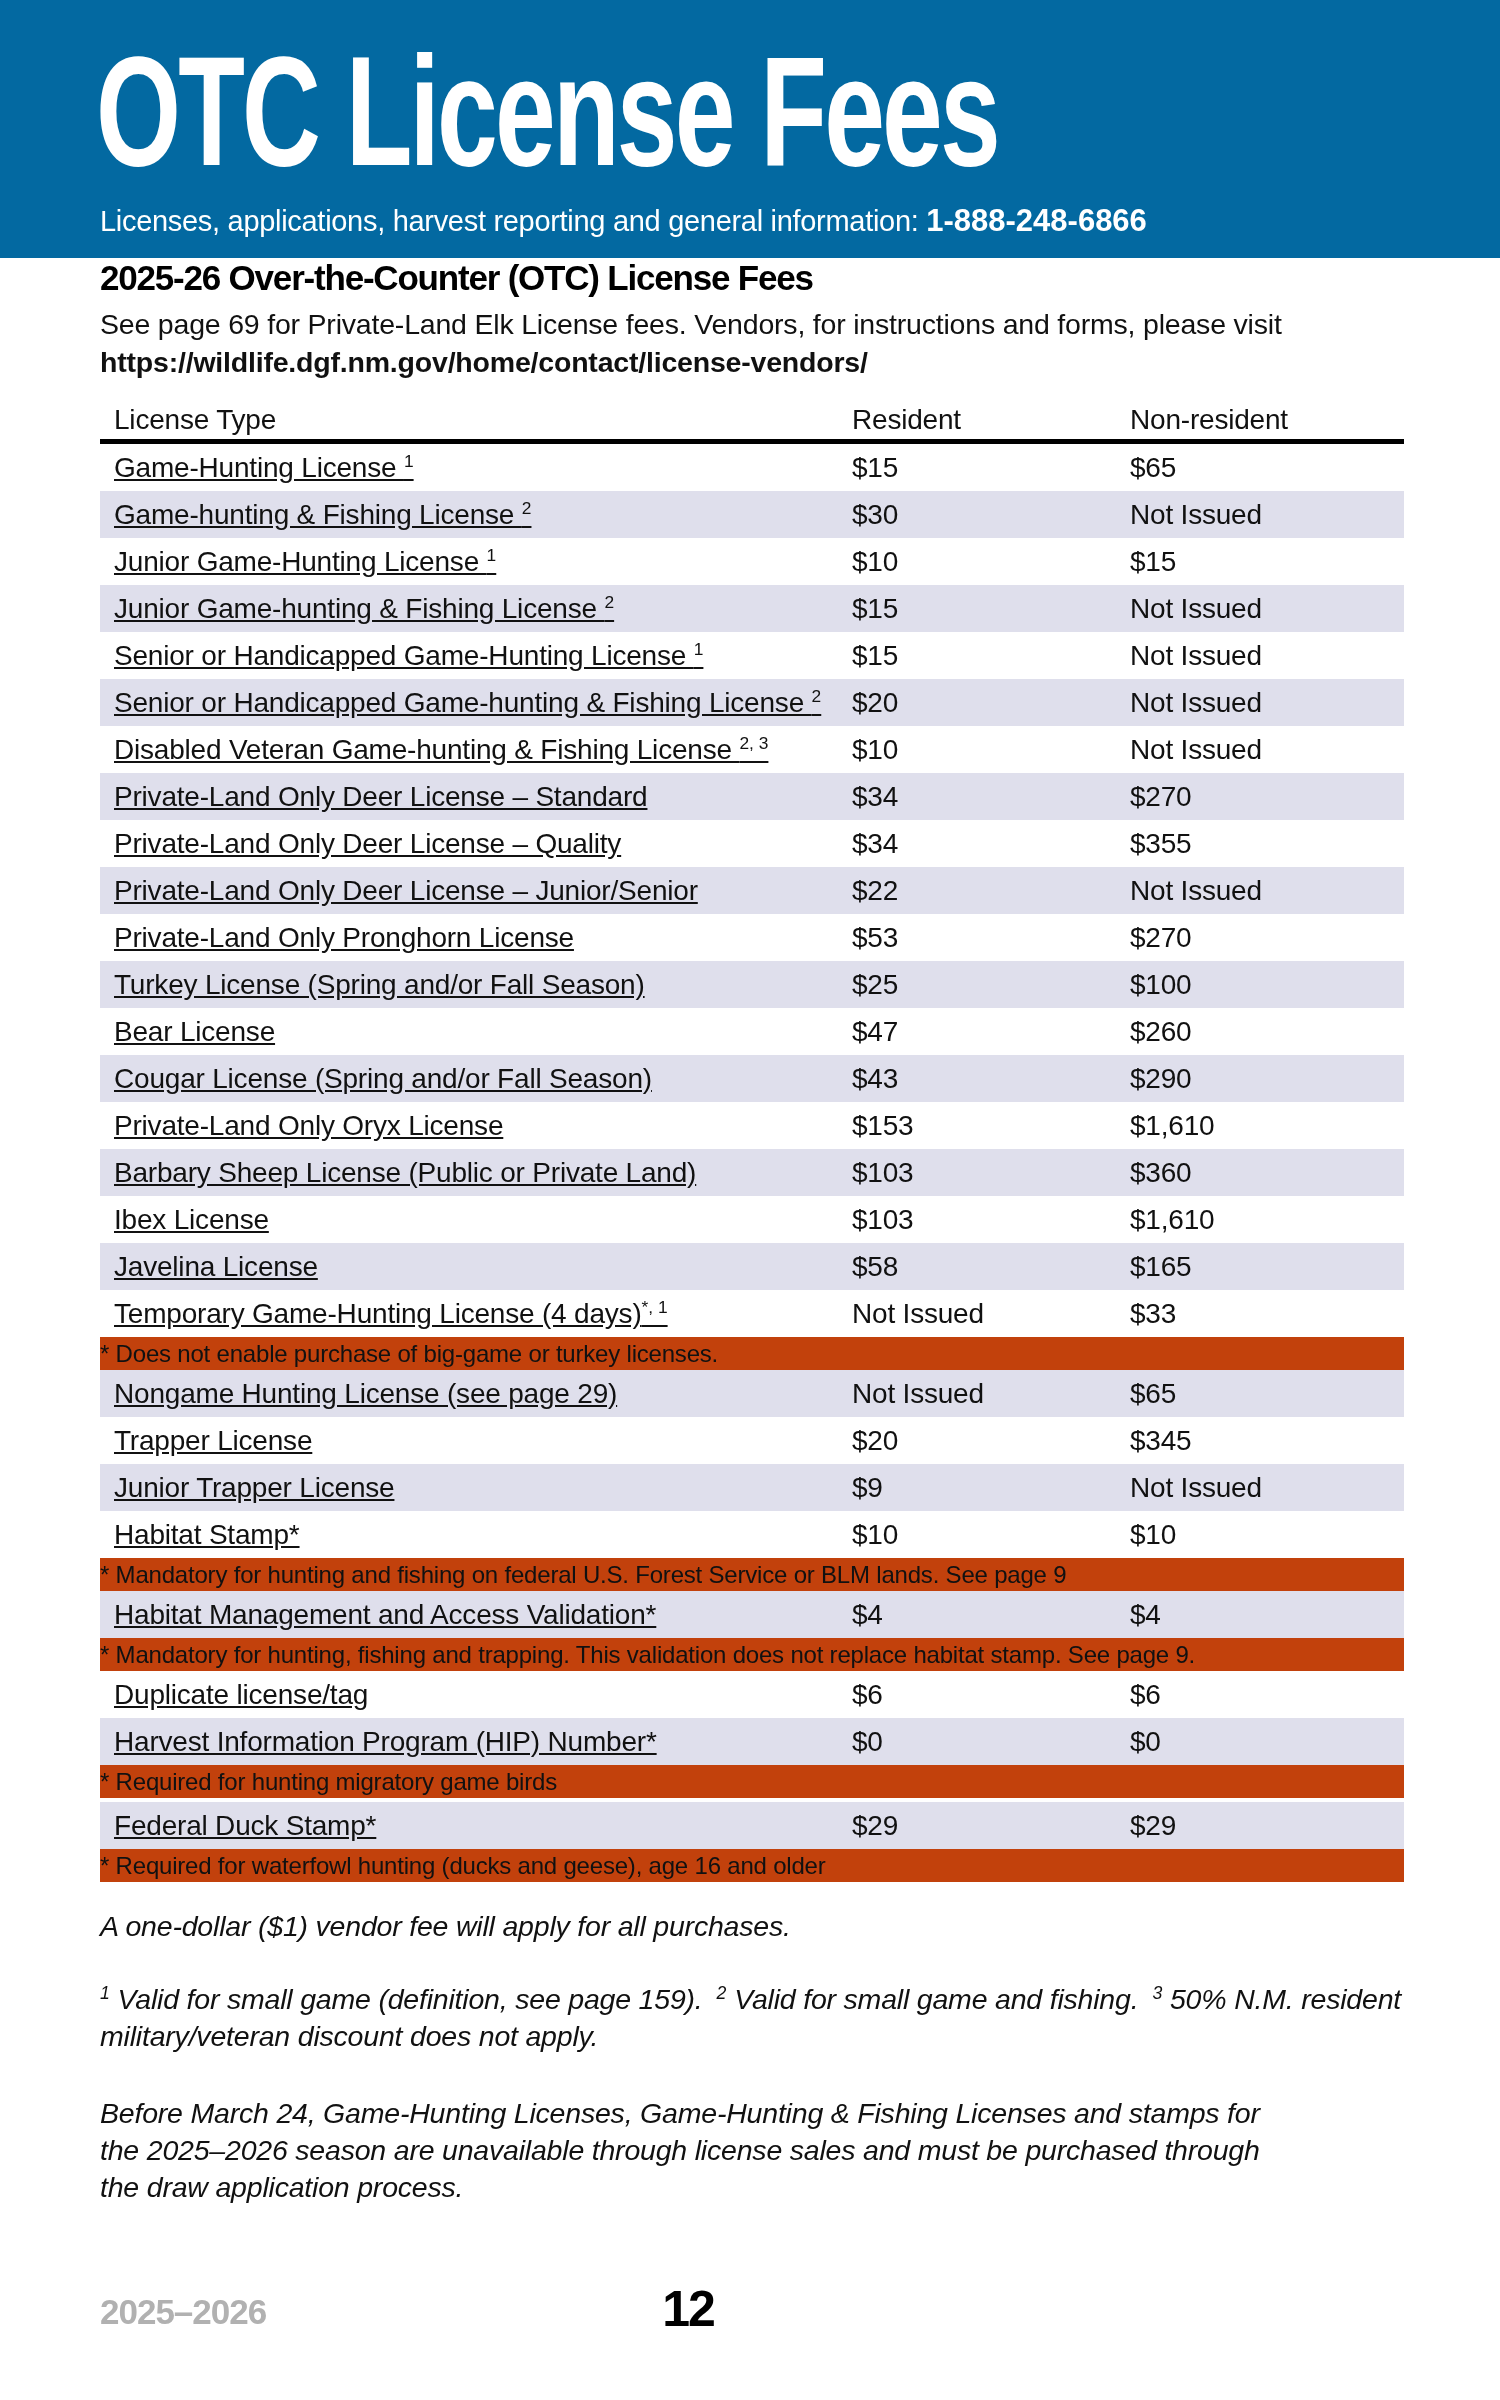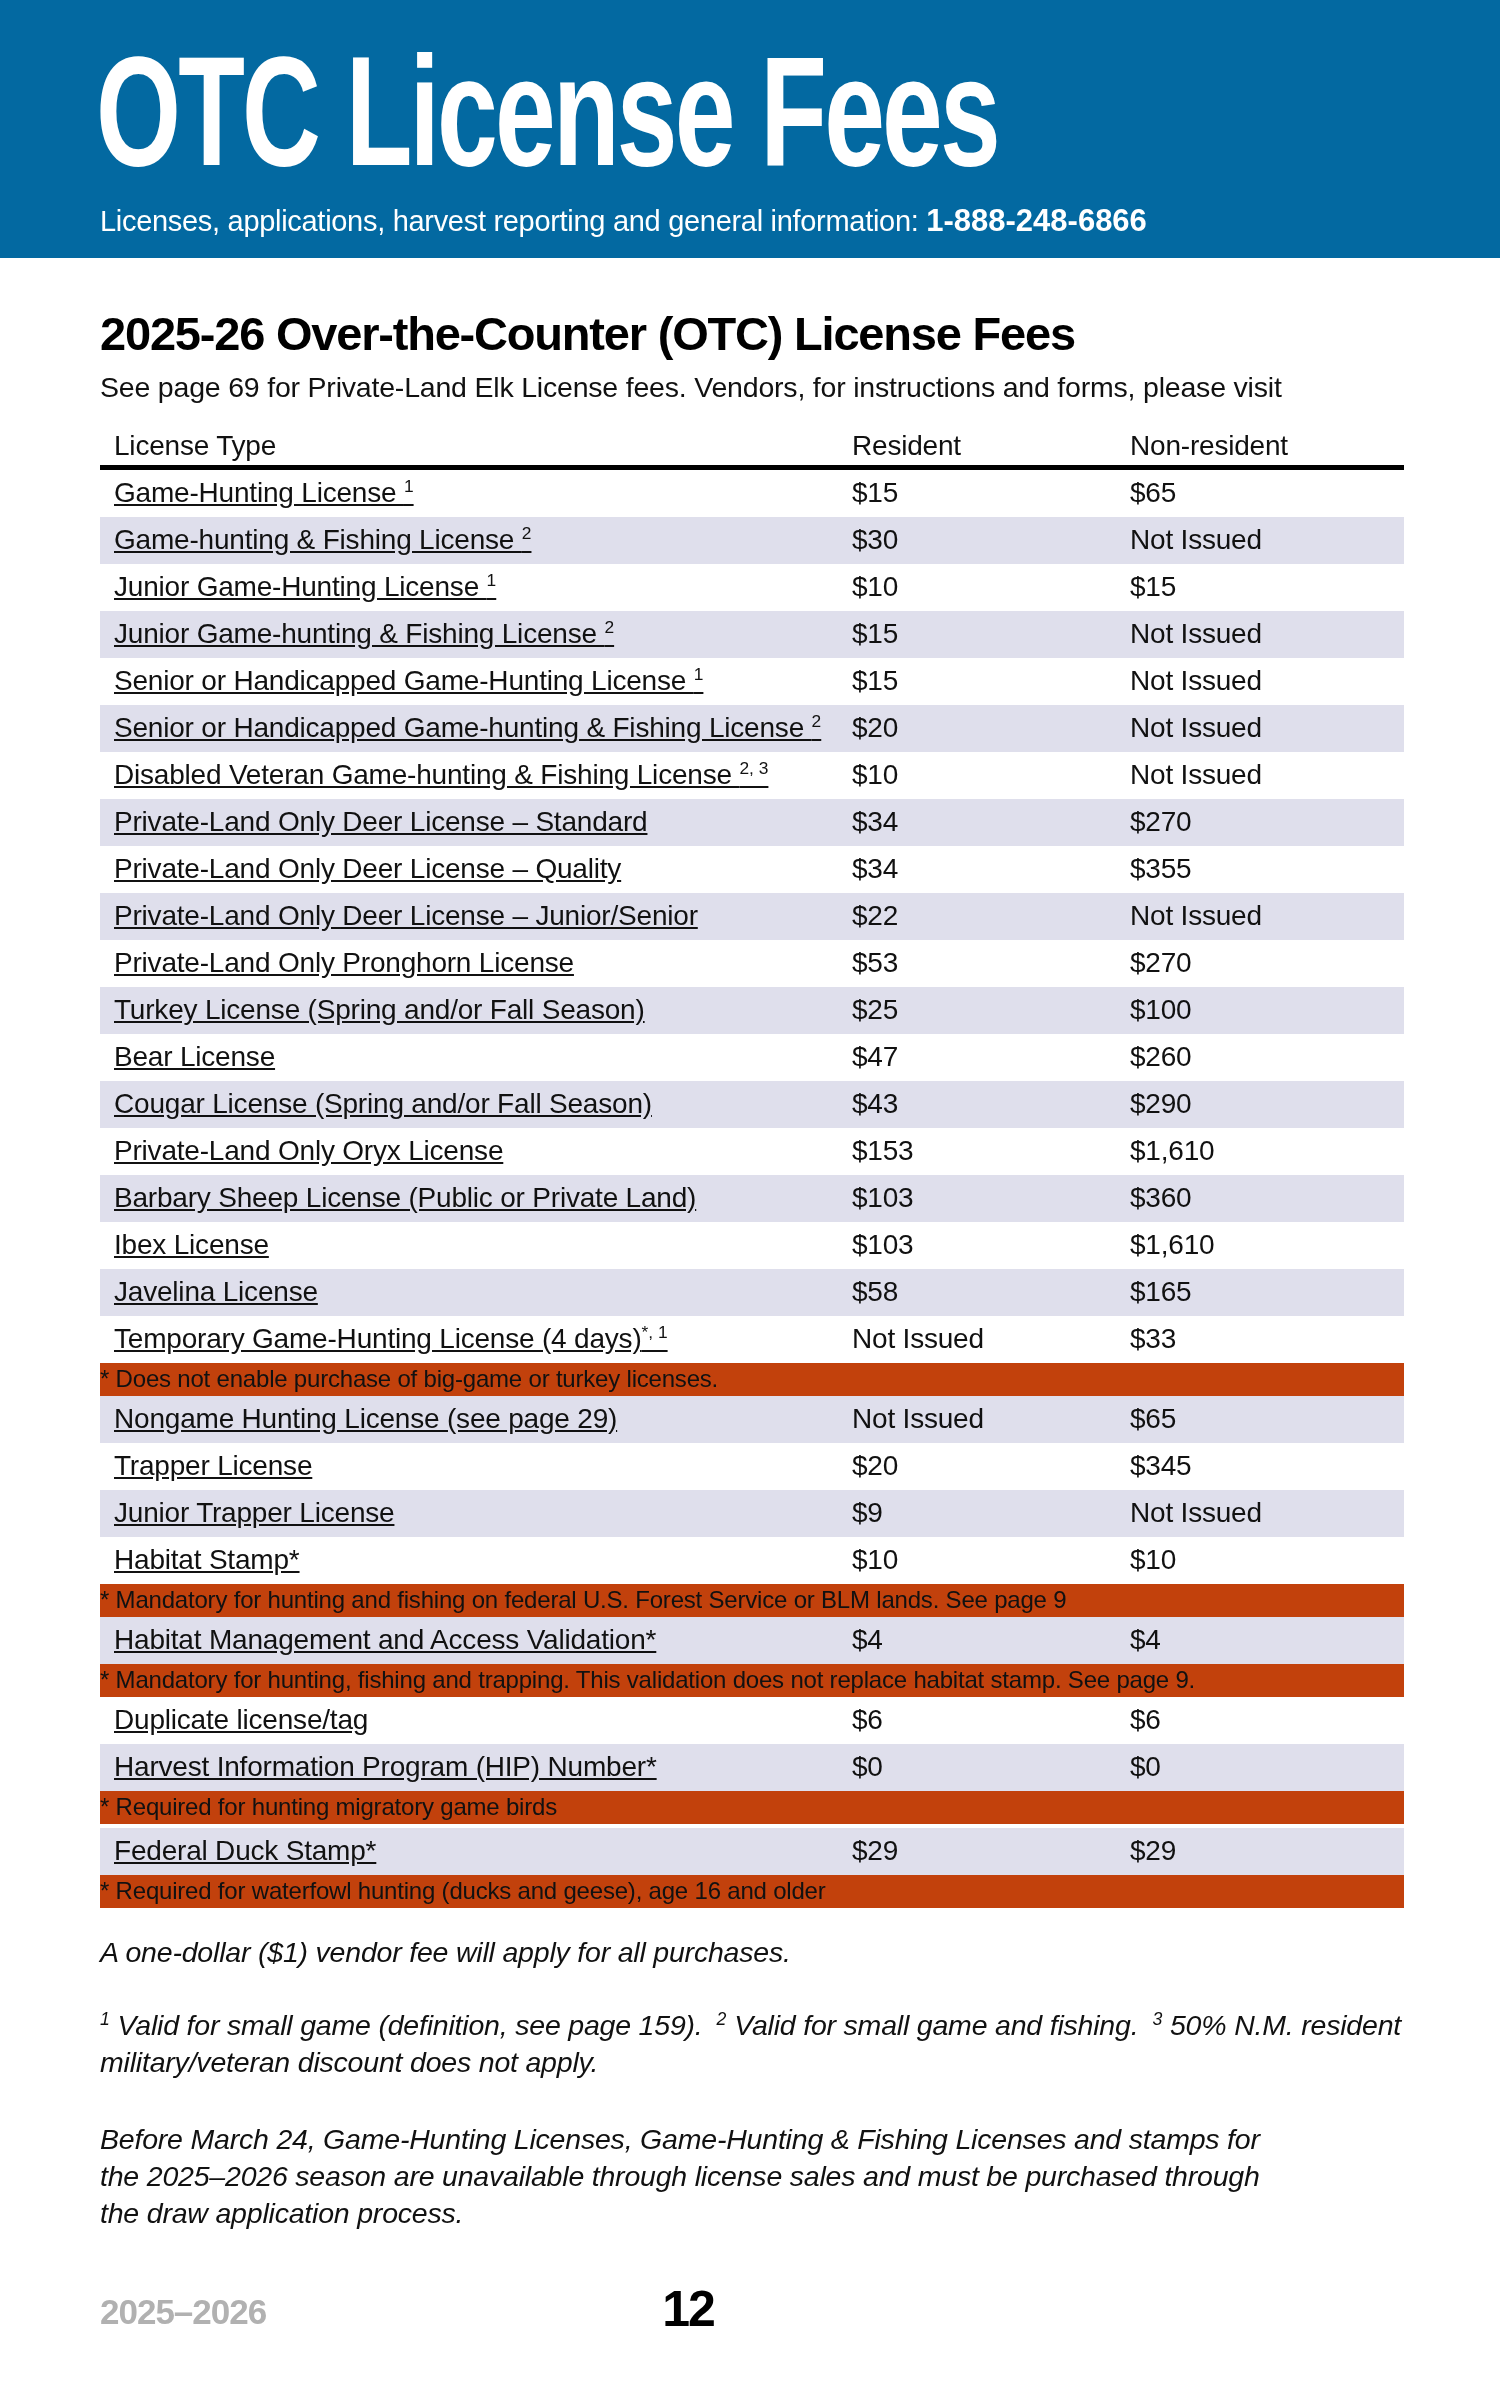--- a/index.html
+++ b/index.html
@@ -21,22 +21,21 @@
   .page-subtitle {
     margin:14px 0 0 100px; color:#ffffff;
     font-size:29px; letter-spacing:-0.3px;
   }
   .page-subtitle .phone { font-weight:bold; font-size:31px; letter-spacing:0; }
 
   
   .content { margin:0 90px 0 100px; }
 
   .section-heading {
-    margin-top:48px;
-    font-size:47px; font-weight:bold; letter-spacing:-1.2px; color:#000000;
+    font-size:35px; font-weight:bold; letter-spacing:-1.2px; color:#000000;
   }
   .intro {
     margin-top:8px; font-size:28.5px; line-height:1.32; letter-spacing:-0.2px;
   }
   .intro .url { font-weight:bold; color:#111111; text-decoration:none; }
 
   
   .table { margin-top:20px; width:1304px; font-size:28px; letter-spacing:-0.2px; }
   .thead {
     display:grid; grid-template-columns:752px 278px 274px;
@@ -84,20 +83,21 @@
     <span>Licenses, applications, harvest reporting and general information: </span><span class="phone">1-888-248-6866</span>
   </div>
 </div>
 
 <div class="content">
 
   <div class="section-heading">2025-26 Over-the-Counter (OTC) License Fees</div>
 
   <p class="intro">
     <span>See page 69 for Private-Land Elk License fees. Vendors, for instructions and forms, please visit</span><br>
+    <a class="url" href="#">https://wildlife.dgf.nm.gov/home/contact/license-vendors/</a>
   </p>
 
   <div class="table">
     <div class="thead">
       <div class="col-label">License Type</div>
       <div class="col-res">Resident</div>
       <div class="col-nonres">Non-resident</div>
     </div>
     <div class="thead-rule"></div>
     <div id="table-body">

